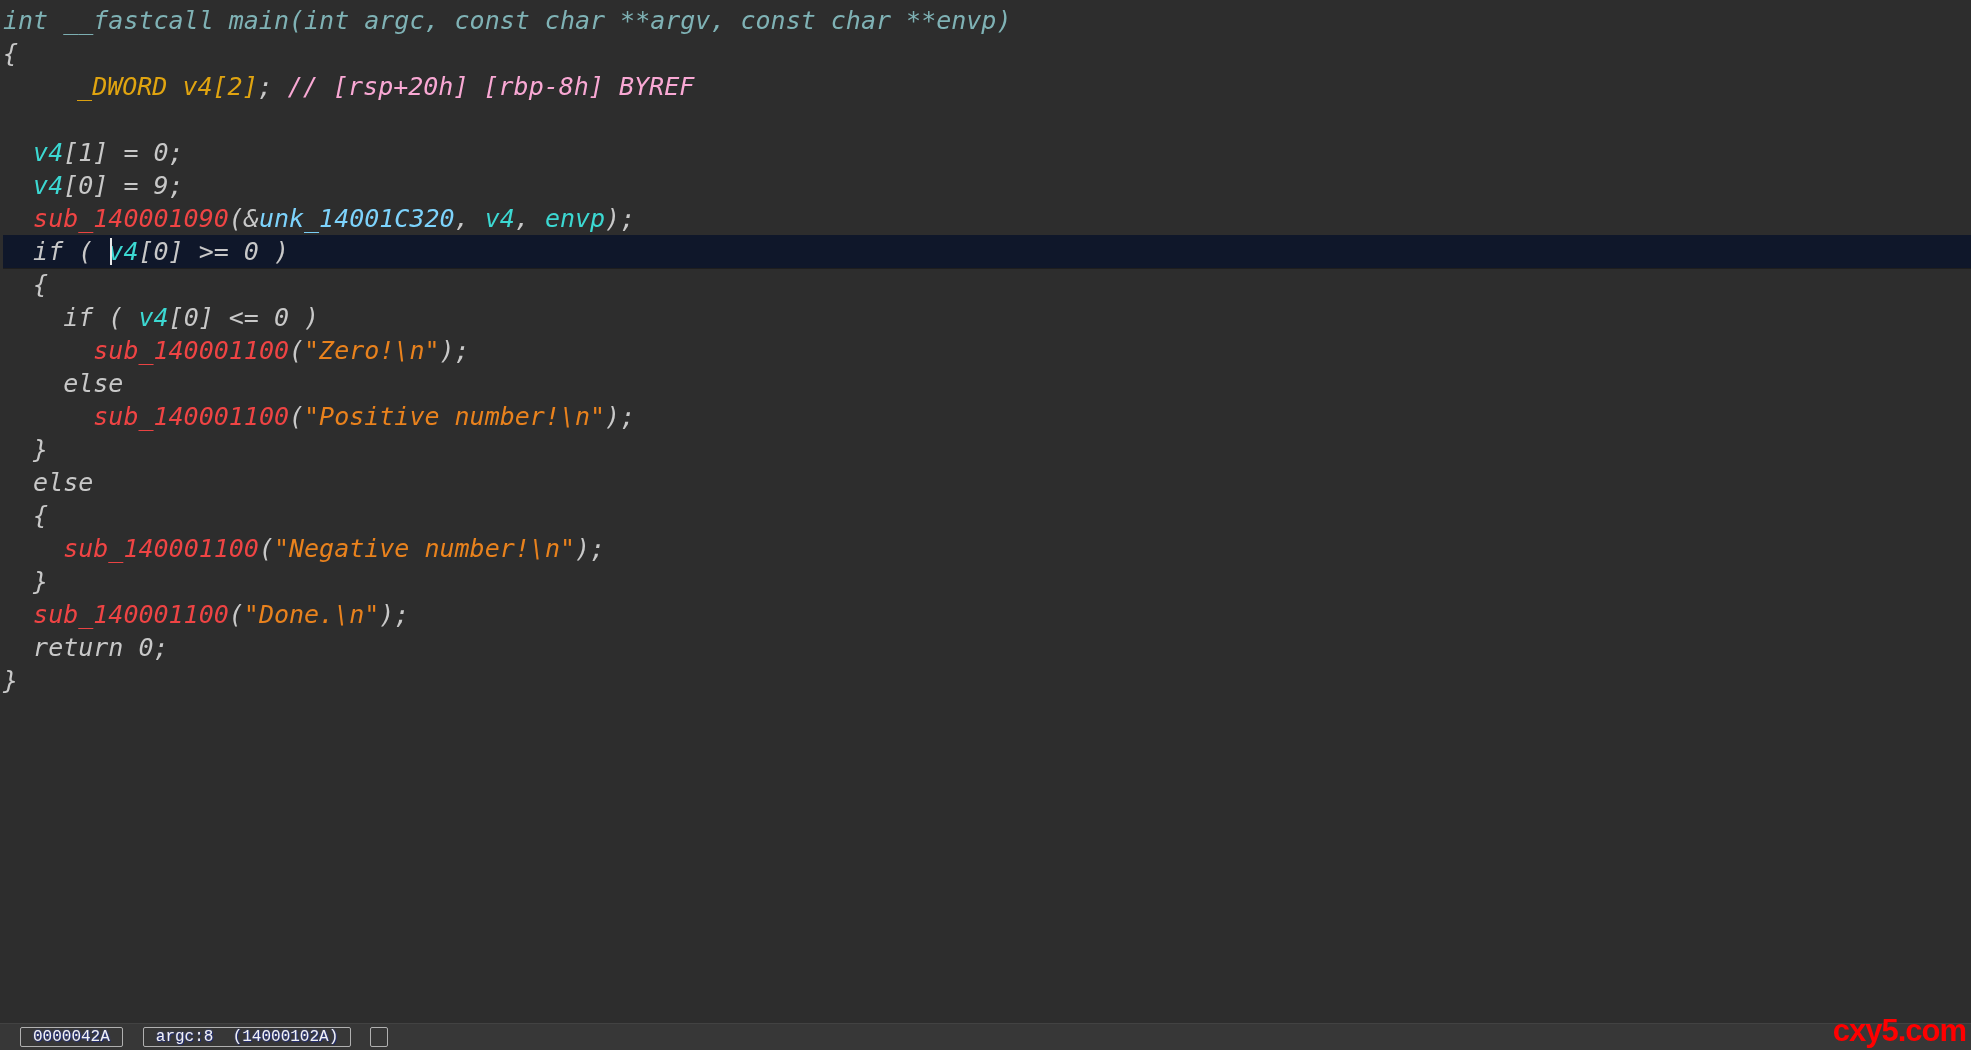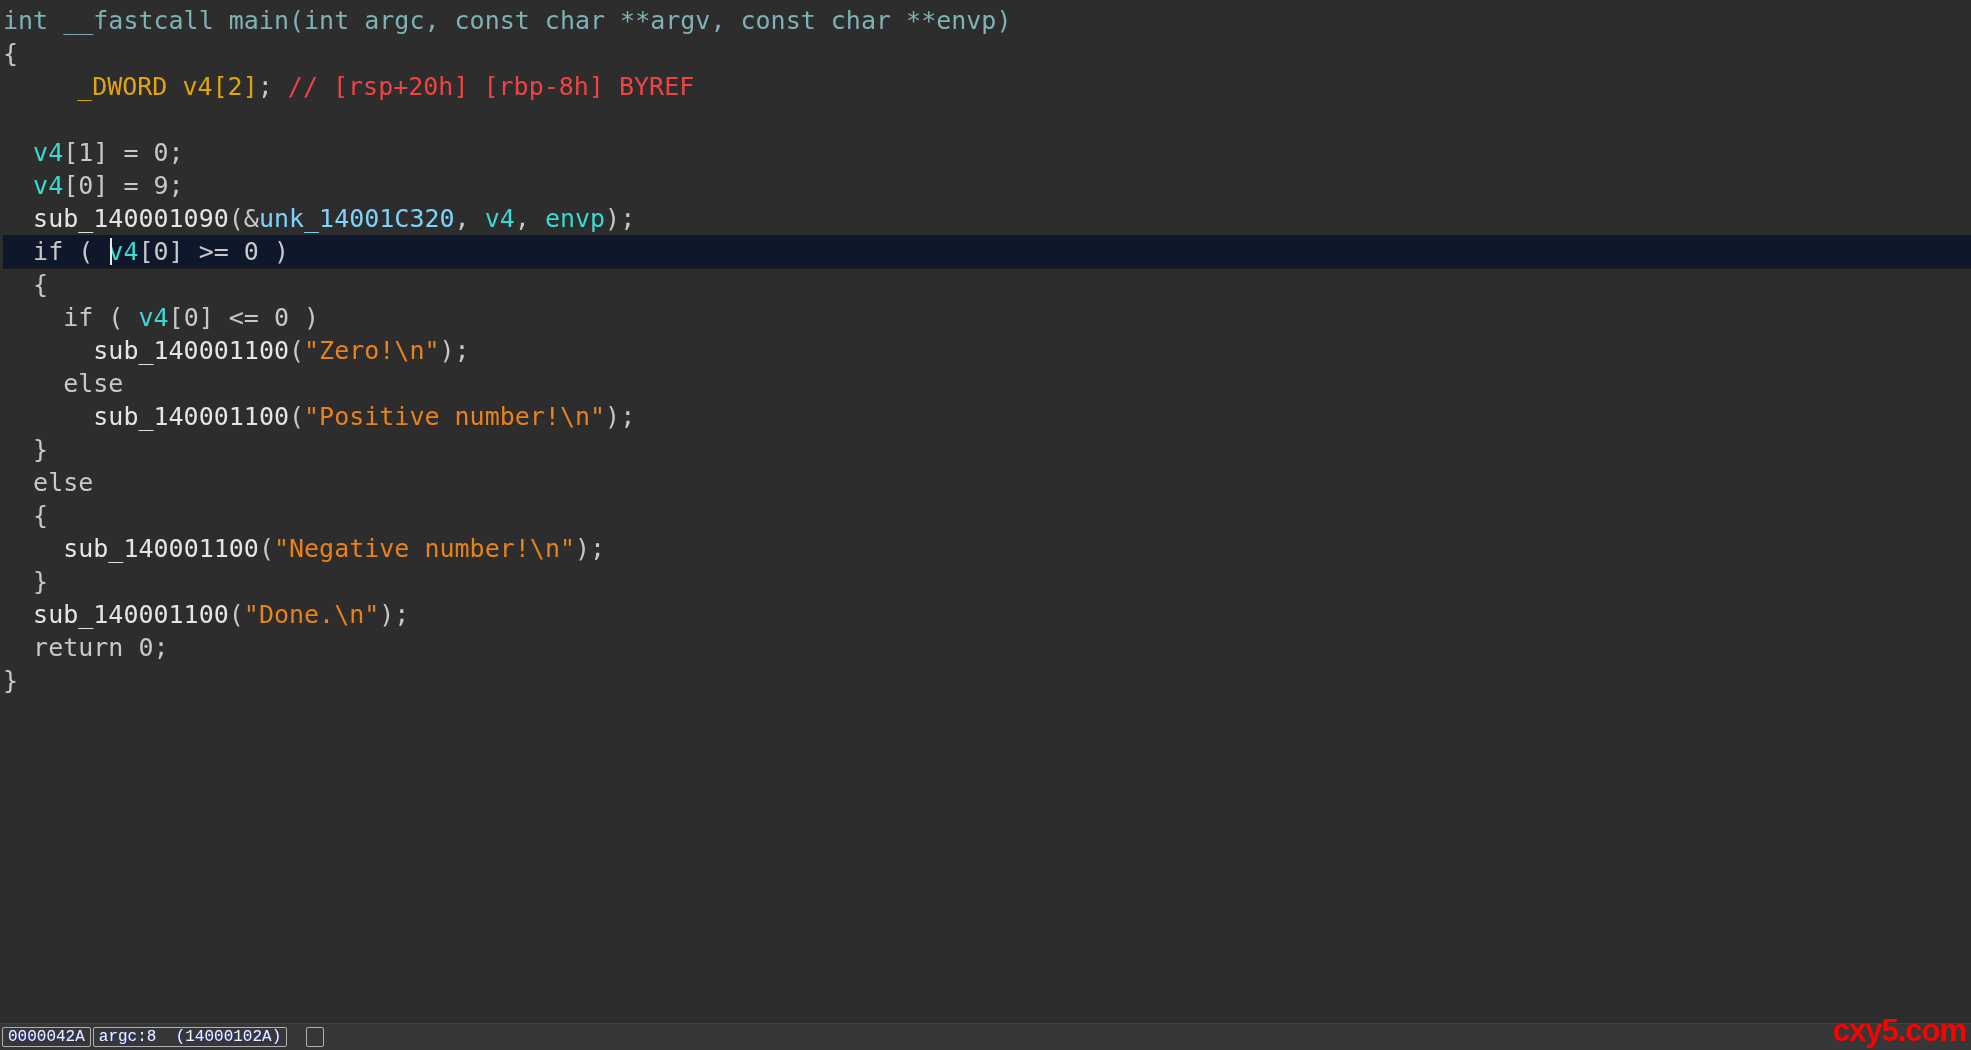--- a/index.html
+++ b/index.html
@@ -17,20 +17,21 @@
   .code-area {
     position: absolute;
     top: 0; left: 0; right: 0; bottom: 27px;
     padding: 4px 0 0 3px;
     font-family: "DejaVu Sans Mono", "Liberation Mono", monospace;
     font-size: 25px;
     line-height: 33px;
     white-space: pre;
     color: #c8c8c8;
     cursor: text;
+    font-style: italic;
   }
   .code-line {
     position: relative;
     height: 33px;
     width: 1968px;
   }
   .code-line.highlight {
     background: #0f172a;
     box-shadow: 0 1px 0 #1e1e1e;
   }
@@ -38,45 +39,45 @@
     position: absolute;
     left: calc(7ch + 2px);
     top: 3px;
     width: 2px;
     height: 27px;
     background: #e8e8e8;
   }
   .c-def     { color: #c8c8c8; }
   .c-teal    { color: #7fb2b5; }
   .c-yellow  { color: #e0a410; margin-left: 44px; }
-  .c-comment { color: #ef4444; }
+  .c-comment { color: #f9a8d4; }
   .c-var     { color: #3cd8d2; }
-  .c-func    { color: #e5e5e5; }
+  .c-func    { color: #ef4444; }
   .c-unk     { color: #7dd3fc; }
   .c-str     { color: #e9821d; }
   
   .status-bar {
     position: absolute;
     left: 0; right: 0; bottom: 0;
     height: 26px;
     background: #373737;
     border-top: 1px solid #424242;
     display: flex;
     align-items: center;
     font-family: "Liberation Mono", "DejaVu Sans Mono", monospace;
     font-size: 16px;
     color: #f2f2f2;
   }
   .status-box {
     height: 18px;
     line-height: 18px;
     border: 1px solid #b0b0b0;
     border-radius: 2px;
-    padding: 0 5px;
-    margin-left: 2px;
+    padding: 0 12px;
+    margin-left: 20px;
     white-space: pre;
     text-shadow: 0 0 2px rgba(70, 90, 220, 0.75), 1px 1px 0 rgba(25, 35, 100, 0.8);
   }
   .status-box.small {
     width: 8px;
     padding: 0 4px;
     margin-left: 19px;
   }
   
   .watermark {

